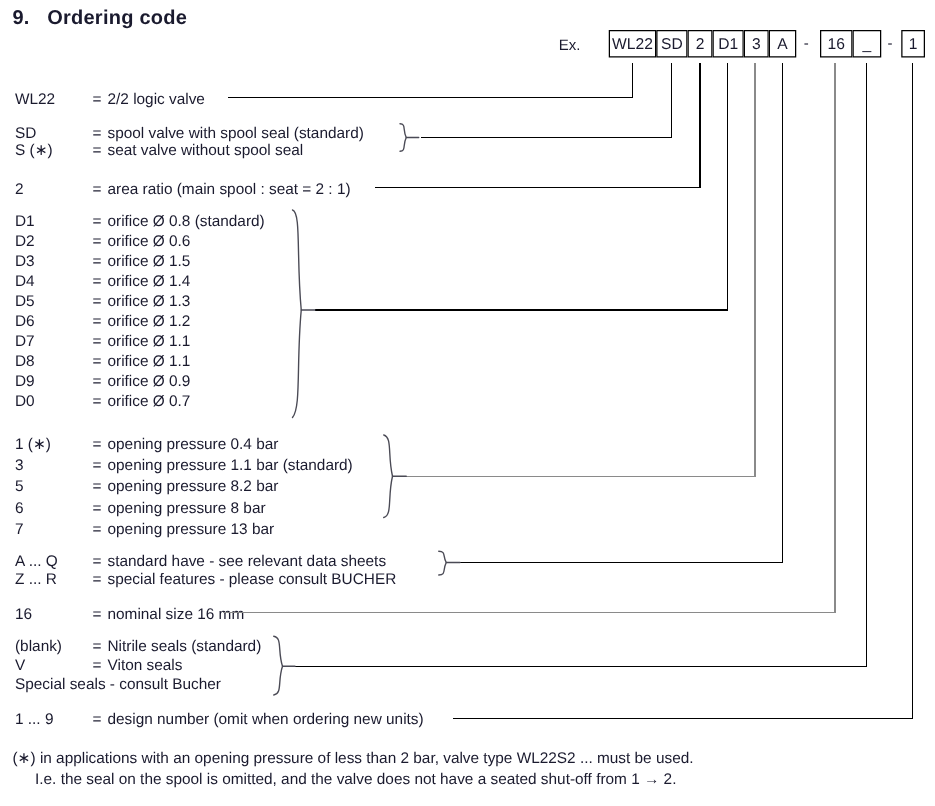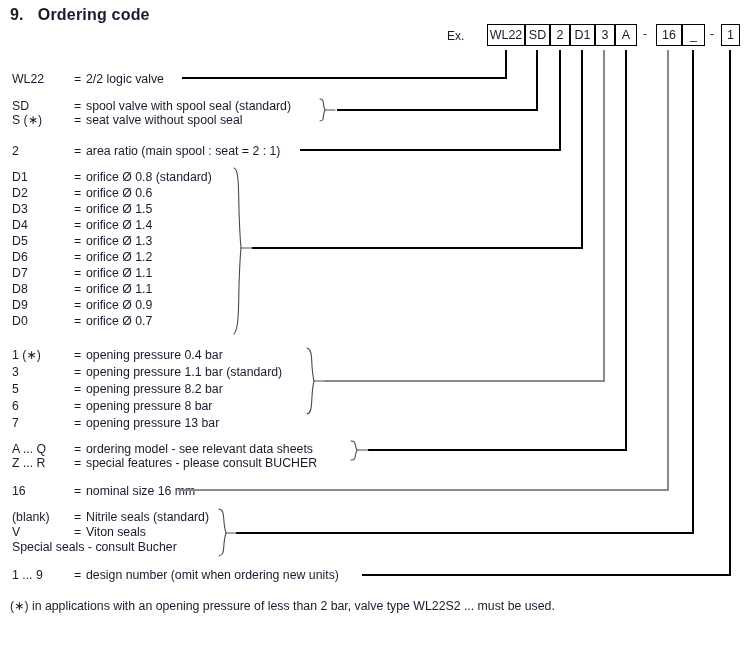--- a/index.html
+++ b/index.html
@@ -174,21 +174,21 @@
         <span class="v">opening pressure 8 bar</span>
       </div>
       <div class="opt" style="left: 12px; top: 416px;">
         <span class="k">7</span>
         <span class="eq">=</span>
         <span class="v">opening pressure 13 bar</span>
       </div>
       <div class="opt" style="left: 12px; top: 442px;">
         <span class="k">A ... Q</span>
         <span class="eq">=</span>
-        <span class="v">ordering model - see relevant data sheets</span>
+        <span class="v">standard have - see relevant data sheets</span>
       </div>
       <div class="opt" style="left: 12px; top: 456px;">
         <span class="k">Z ... R</span>
         <span class="eq">=</span>
         <span class="v">special features - please consult BUCHER</span>
       </div>
       <div class="opt" style="left: 12px; top: 484px;">
         <span class="k">16</span>
         <span class="eq">=</span>
         <span class="v">nominal size 16 mm</span>
@@ -249,14 +249,14 @@
       <path d="M314,381 L325,381"></path>
 
       <path d="M351,441 C357,441 354,445 357,450 C354,456 357,460 351,460"></path>
       <path d="M357,450 L368,450"></path>
 
       <path d="M219,509 C226,510 222,521 226,533 C222,545 226,555 219,556"></path>
       <path d="M226,533 L236,533"></path>
     </g>
   </svg>
 
-<div id="footnote"><span>(∗) in applications with an opening pressure of less than 2 bar, valve type WL22S2 ... must be used.</span></div>
+<div id="footnote"><span>(∗) in applications with an opening pressure of less than 2 bar, valve type WL22S2 ... must be used.</span><span class="l2">I.e. the seal on the spool is omitted, and the valve does not have a seated shut-off from 1 → 2.</span></div>
   </div>
 
 </body></html>

